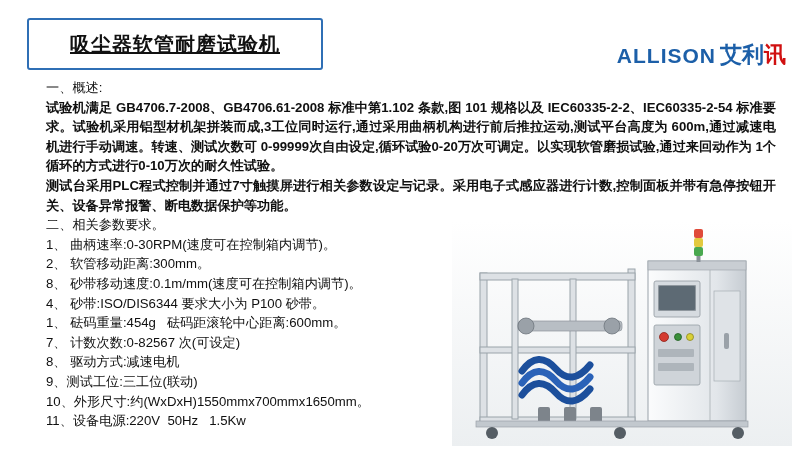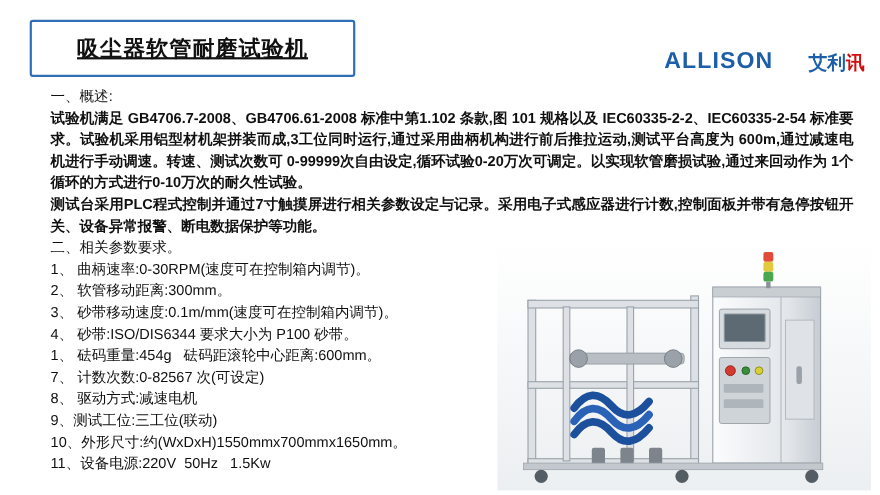--- a/index.html
+++ b/index.html
@@ -34,23 +34,22 @@
   .logo{
     position:absolute;right:14px;top:34px;
     display:flex;align-items:flex-end;gap:4px;
   }
   .logo-en{
     font-size:21px;font-weight:bold;color:#1c5fa8;letter-spacing:1px;
     line-height:1;
     margin-top:11px;
   }
   .logo-cn{
-    font-size:17px;font-weight:bold;color:#1c5fa8;line-height:1;
+    font-size:22px;font-weight:bold;color:#1c5fa8;line-height:1;
     position:relative;
-    margin-left:28px;
   }
   .logo-cn .mark{
     color:#d01010;
   }
 
   
   .content{
     position:absolute;left:46px;top:78px;
     width:730px;
     color:#101010;
@@ -92,21 +91,21 @@
     </span>
   </div>
 
   <div class="content">
     <div class="line">一、概述:</div>
     <div class="para">    试验机满足 GB4706.7-2008、GB4706.61-2008 标准中第1.102 条款,图 101 规格以及 IEC60335-2-2、IEC60335-2-54 标准要求。试验机采用铝型材机架拼装而成,3工位同时运行,通过采用曲柄机构进行前后推拉运动,测试平台高度为 600m,通过减速电机进行手动调速。转速、测试次数可 0-99999次自由设定,循环试验0-20万次可调定。以实现软管磨损试验,通过来回动作为 1个循环的方式进行0-10万次的耐久性试验。</div>
     <div class="para">测试台采用PLC程式控制并通过7寸触摸屏进行相关参数设定与记录。采用电子式感应器进行计数,控制面板并带有急停按钮开关、设备异常报警、断电数据保护等功能。</div>
     <div class="line">二、相关参数要求。</div>
     <div class="line">1、 曲柄速率:0-30RPM(速度可在控制箱内调节)。</div>
     <div class="line">2、 软管移动距离:300mm。</div>
-    <div class="line">3、 砂带移动速度:0.1m/mm(速度可在控制箱内调节)。</div>
+    <div class="line">8、 砂带移动速度:0.1m/mm(速度可在控制箱内调节)。</div>
     <div class="line">4、 砂带:ISO/DIS6344 要求大小为 P100 砂带。</div>
     <div class="line">1、 砝码重量:454g   砝码距滚轮中心距离:600mm。</div>
     <div class="line">7、 计数次数:0-82567 次(可设定)</div>
     <div class="line">8、 驱动方式:减速电机</div>
     <div class="line">9、测试工位:三工位(联动)</div>
     <div class="line">10、外形尺寸:约(WxDxH)1550mmx700mmx1650mm。</div>
     <div class="line">11、设备电源:220V  50Hz   1.5Kw</div>
   </div>
 
   <div class="photo">

